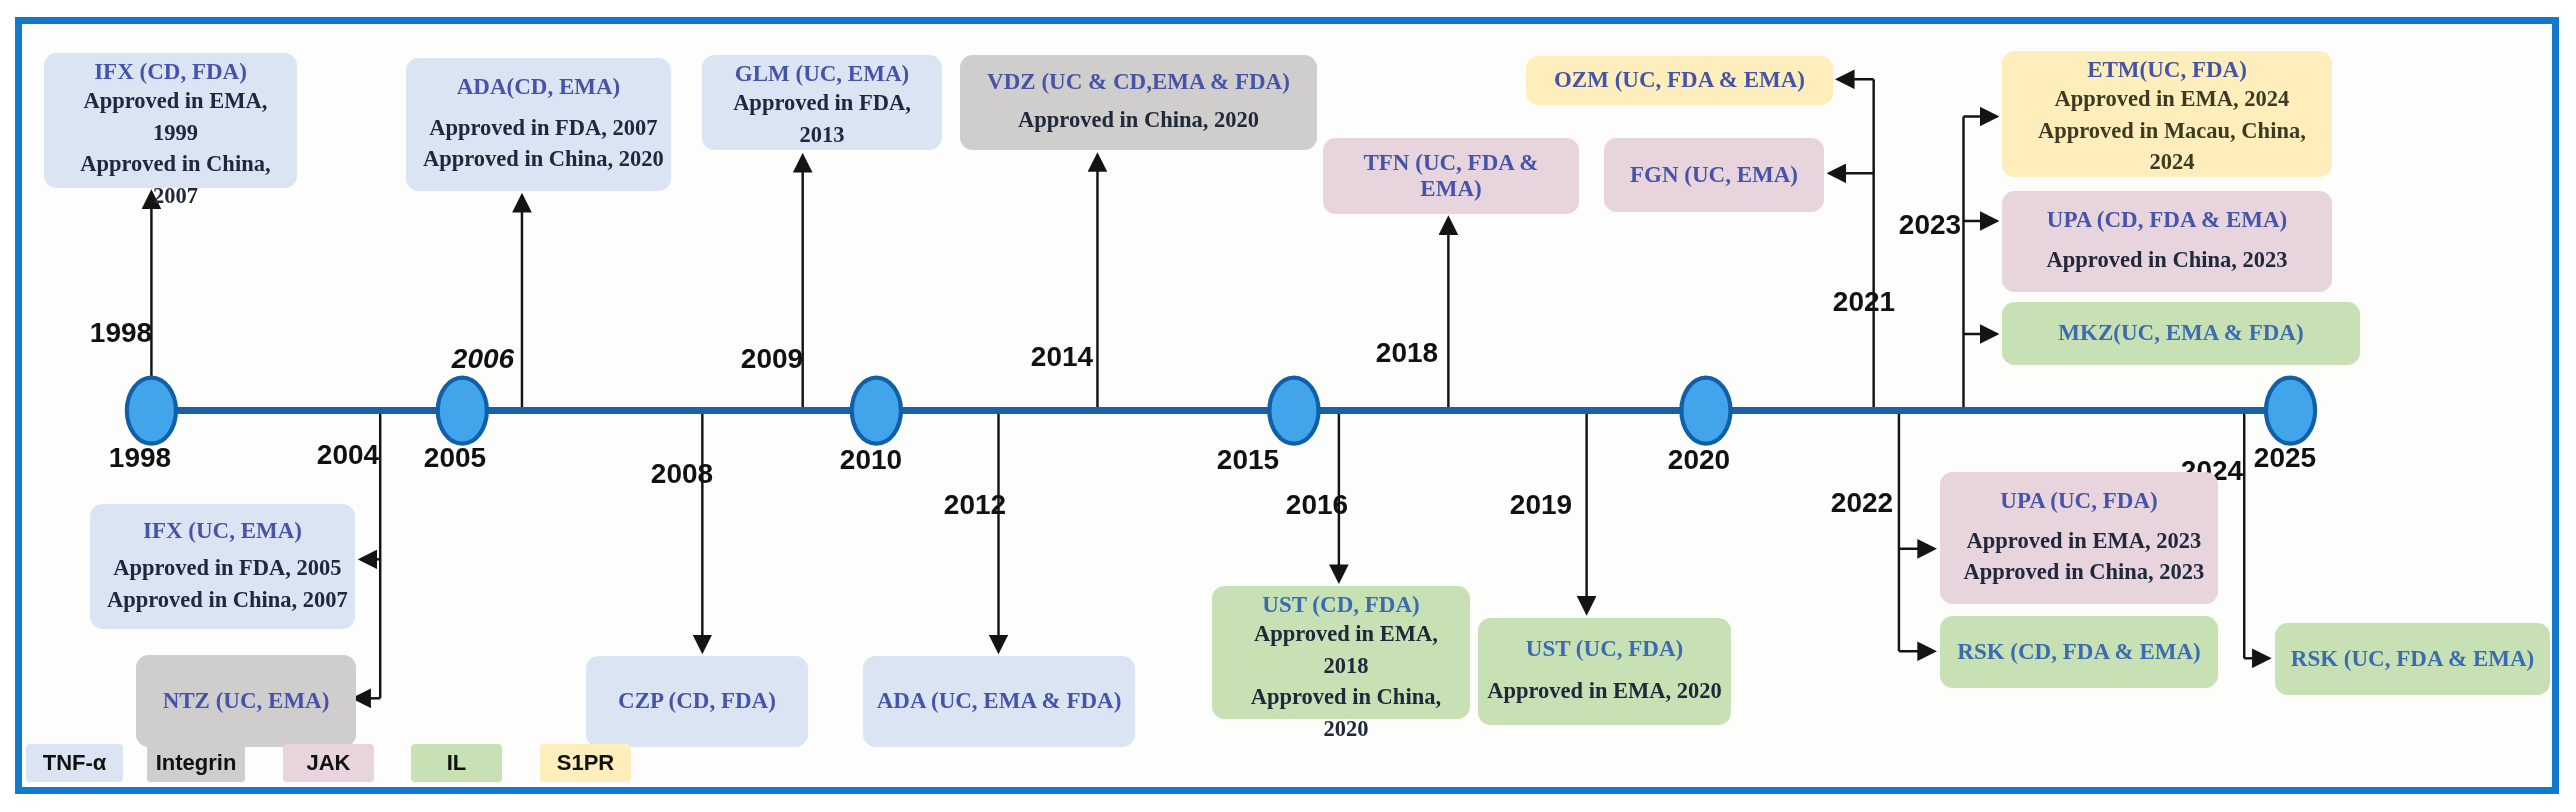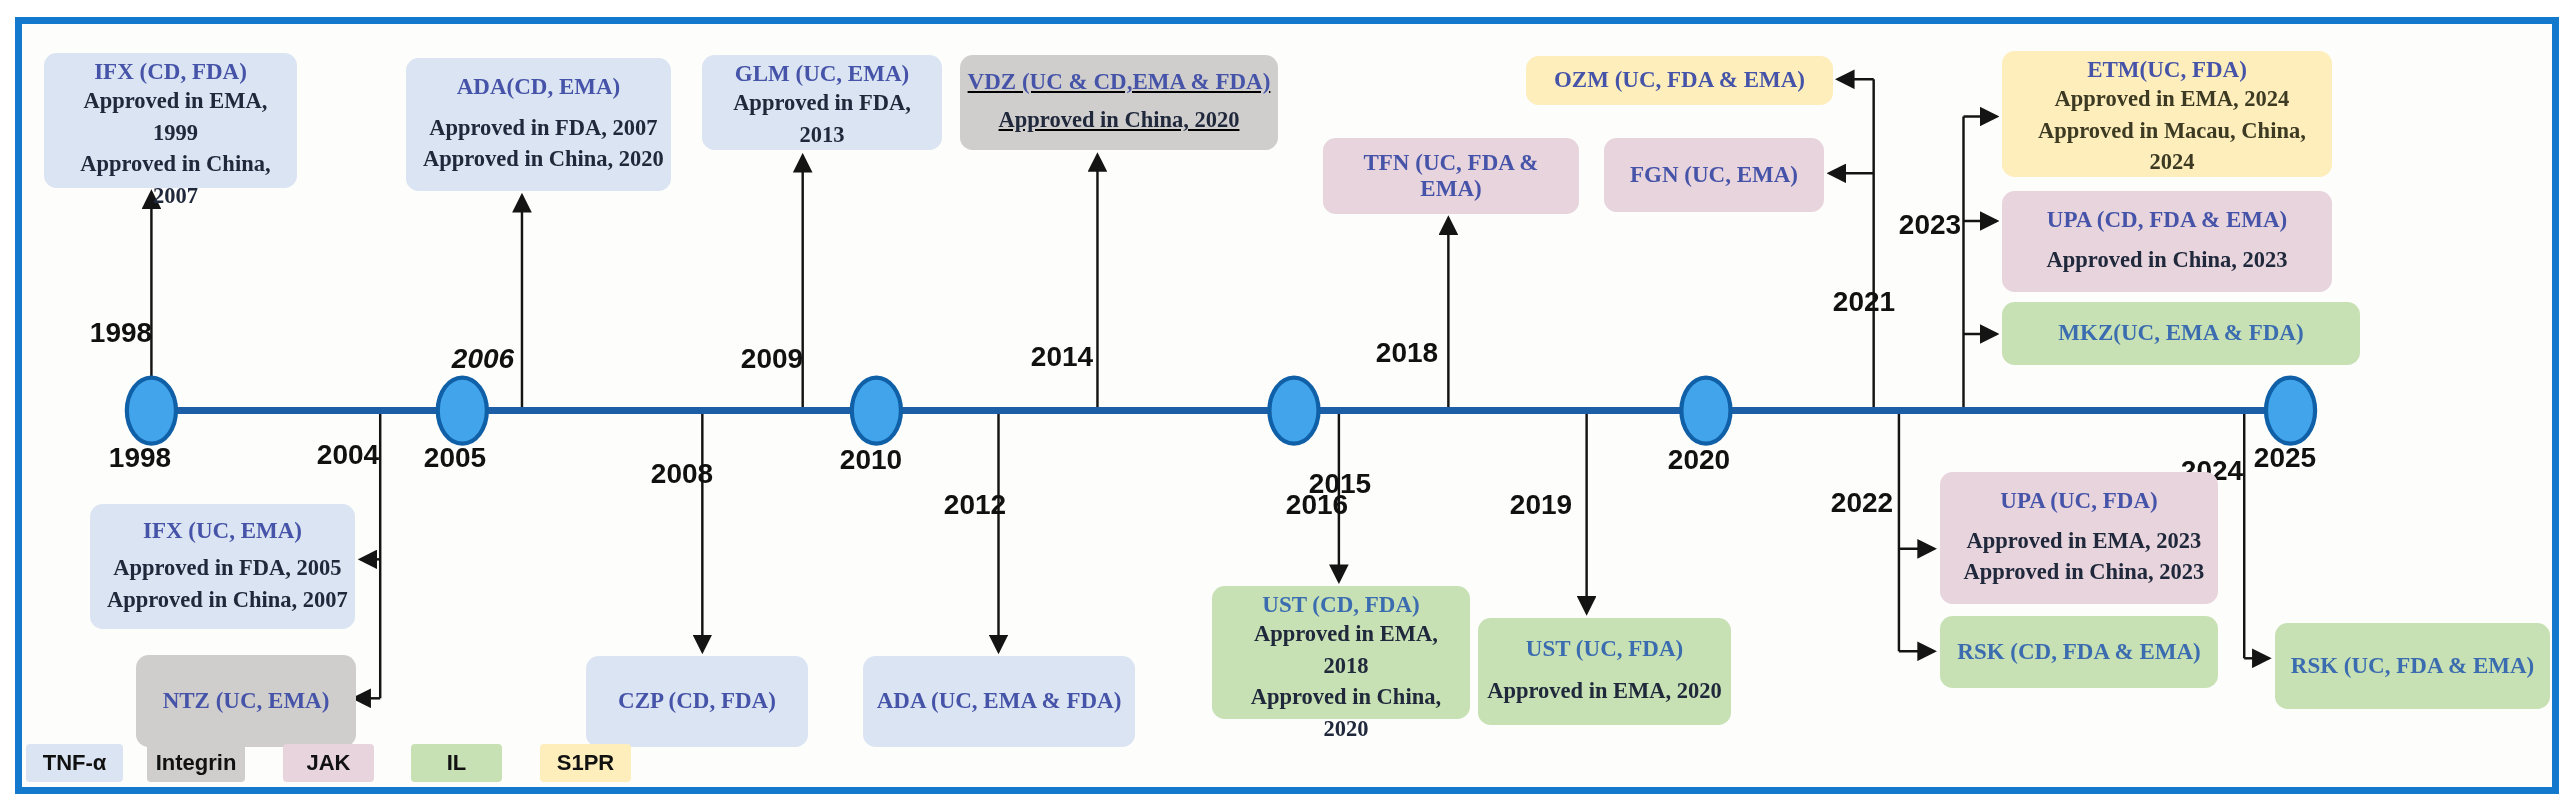--- a/index.html
+++ b/index.html
@@ -95,21 +95,21 @@
   <div class="year" style="left:1407px;top:337px;">2018</div>
   <div class="year" style="left:1864px;top:286px;">2021</div>
   <div class="year" style="left:1930px;top:209px;">2023</div>
 
   <div class="year" style="left:140px;top:442px;">1998</div>
   <div class="year" style="left:348px;top:439px;">2004</div>
   <div class="year" style="left:455px;top:442px;">2005</div>
   <div class="year" style="left:682px;top:458px;">2008</div>
   <div class="year" style="left:871px;top:444px;">2010</div>
   <div class="year" style="left:975px;top:489px;">2012</div>
-  <div class="year" style="left:1340px;top:444px;margin-top:24px;">2015</div>
+  <div class="year" style="left:1248px;top:444px;">2015</div>
   <div class="year" style="left:1317px;top:489px;">2016</div>
   <div class="year" style="left:1541px;top:489px;">2019</div>
   <div class="year" style="left:1699px;top:444px;">2020</div>
   <div class="year" style="left:1862px;top:487px;">2022</div>
   <div class="year" style="left:2212px;top:455px;">2024</div>
   <div class="year" style="left:2285px;top:442px;">2025</div>
 
   <div class="box blue" style="left:44px;top:53px;width:253px;height:135px;">
     <div class="box-title">IFX (CD, FDA)</div>
     <div>
@@ -124,21 +124,21 @@
       <div class="box-line">Approved in FDA, 2007</div>
       <div class="box-line">Approved in China, 2020</div>
     </div>
   </div>
 
   <div class="box blue center-body" style="left:702px;top:55px;width:240px;height:95px;">
     <div class="box-title">GLM (UC, EMA)</div>
     <div class="box-line">Approved in FDA, 2013</div>
   </div>
 
-  <div class="box gray center-body" style="left:960px;top:55px;width:318px;height:95px;text-decoration:underline;">
+  <div class="box gray center-body" style="left:960px;top:55px;width:357px;height:95px;">
     <div class="box-title">VDZ (UC &amp; CD,EMA &amp; FDA)</div>
     <div class="box-line">Approved in China, 2020</div>
   </div>
 
   <div class="box yellow single" style="left:1526px;top:56px;width:307px;height:49px;">
     <div class="box-title">OZM (UC, FDA &amp; EMA)</div>
   </div>
 
   <div class="box pink single" style="left:1323px;top:138px;width:256px;height:76px;">
     <div class="box-title">TFN (UC, FDA &amp; EMA)</div>
@@ -203,21 +203,21 @@
     <div>
       <div class="box-line">Approved in EMA, 2023</div>
       <div class="box-line">Approved in China, 2023</div>
     </div>
   </div>
 
   <div class="box green single" style="left:1940px;top:616px;width:278px;height:72px;">
     <div class="box-title">RSK (CD, FDA &amp; EMA)</div>
   </div>
 
-  <div class="box green single" style="left:2275px;top:623px;width:275px;height:86px;">
+  <div class="box green single" style="left:2275px;top:623px;width:275px;height:72px;">
     <div class="box-title">RSK (UC, FDA &amp; EMA)</div>
   </div>
 
   <div class="legend-chip" style="left:26px;top:744px;width:97px;background:#dbe4f2;">TNF-α</div>
   <div class="legend-chip" style="left:147px;top:744px;width:98px;background:#d0cecd;">Integrin</div>
   <div class="legend-chip" style="left:283px;top:744px;width:91px;background:#e7d4dd;">JAK</div>
   <div class="legend-chip" style="left:411px;top:744px;width:91px;background:#c7e1b4;">IL</div>
   <div class="legend-chip" style="left:540px;top:744px;width:91px;background:#fdeebc;">S1PR</div>
 </div>
 

